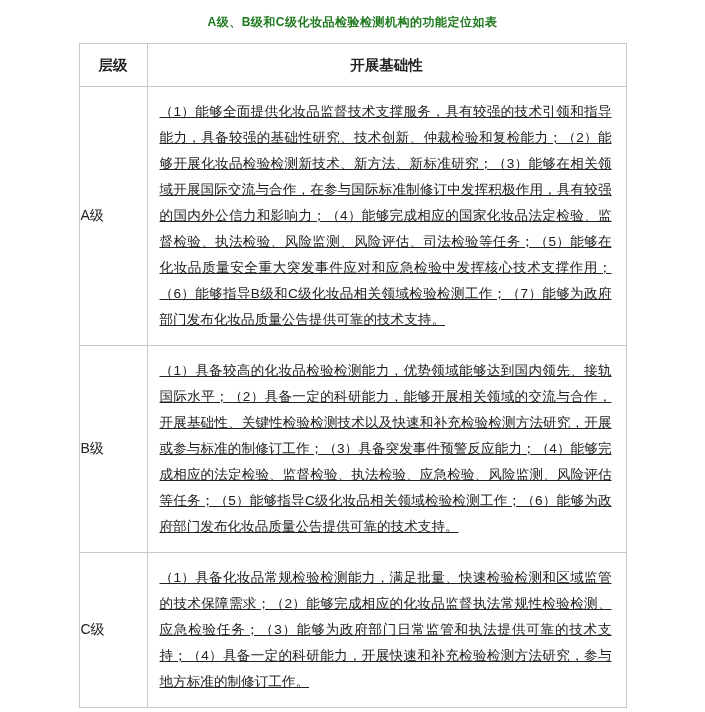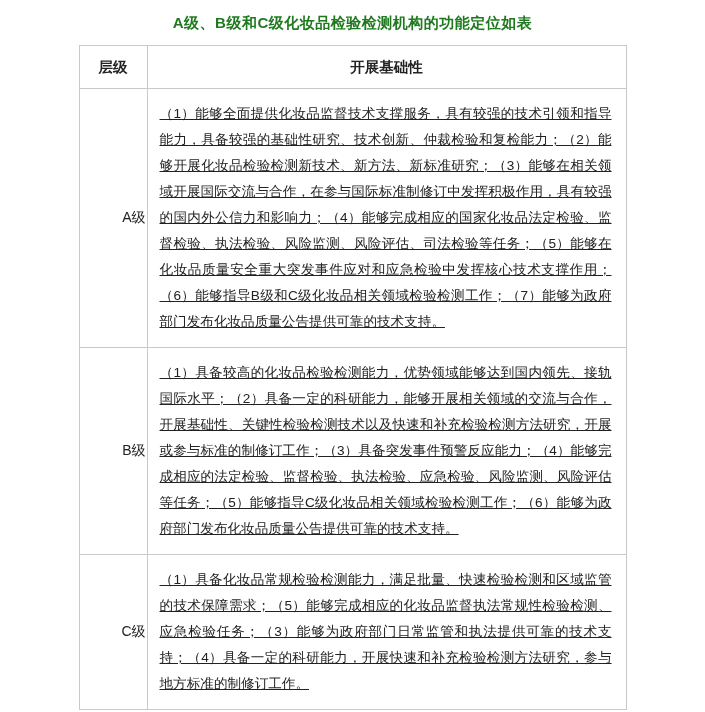--- a/index.html
+++ b/index.html
@@ -17,21 +17,21 @@
     width: 705px;
     height: 712px;
     box-sizing: border-box;
     padding: 0;
     position: relative;
   }
   .doc-title {
     text-align: center;
     color: #1f7a1f;
     font-weight: bold;
-    font-size: 15px;
+    font-size: 12px;
     letter-spacing: 0.5px;
     padding: 14px 10px 12px 10px;
   }
   table.spec-table {
     border-collapse: collapse;
     width: 548px;
     margin: 0 auto;
     table-layout: fixed;
   }
   table.spec-table th,
@@ -44,21 +44,21 @@
     font-weight: bold;
     font-size: 14.5px;
     color: #222222;
     height: 40px;
     text-align: center;
   }
   .col-level {
     width: 68px;
   }
   .cell-level {
-    text-align: right;
+    text-align: left;
     font-size: 14px;
     color: #222222;
   }
   .cell-body {
     text-align: justify;
     text-justify: inter-ideograph;
     font-size: 13.6px;
     line-height: 26px;
     color: #222222;
     padding: 12px 14px 12px 12px;
@@ -96,19 +96,19 @@
       </tr>
       <tr>
         <td class="cell-level">B级</td>
         <td class="cell-body">
           <p>（1）具备较高的化妆品检验检测能力，优势领域能够达到国内领先、接轨国际水平；（2）具备一定的科研能力，能够开展相关领域的交流与合作，开展基础性、关键性检验检测技术以及快速和补充检验检测方法研究，开展或参与标准的制修订工作；（3）具备突发事件预警反应能力；（4）能够完成相应的法定检验、监督检验、执法检验、应急检验、风险监测、风险评估等任务；（5）能够指导C级化妆品相关领域检验检测工作；（6）能够为政府部门发布化妆品质量公告提供可靠的技术支持。</p>
         </td>
       </tr>
       <tr>
         <td class="cell-level">C级</td>
         <td class="cell-body">
-          <p>（1）具备化妆品常规检验检测能力，满足批量、快速检验检测和区域监管的技术保障需求；（5）能够完成相应的化妆品监督执法常规性检验检测、应急检验任务；（3）能够为政府部门日常监管和执法提供可靠的技术支持；（4）具备一定的科研能力，开展快速和补充检验检测方法研究，参与地方标准的制修订工作。</p>
+          <p>（1）具备化妆品常规检验检测能力，满足批量、快速检验检测和区域监管的技术保障需求；（2）能够完成相应的化妆品监督执法常规性检验检测、应急检验任务；（3）能够为政府部门日常监管和执法提供可靠的技术支持；（4）具备一定的科研能力，开展快速和补充检验检测方法研究，参与地方标准的制修订工作。</p>
         </td>
       </tr>
     </tbody>
   </table>
 
 </div>
 
 </body></html>

